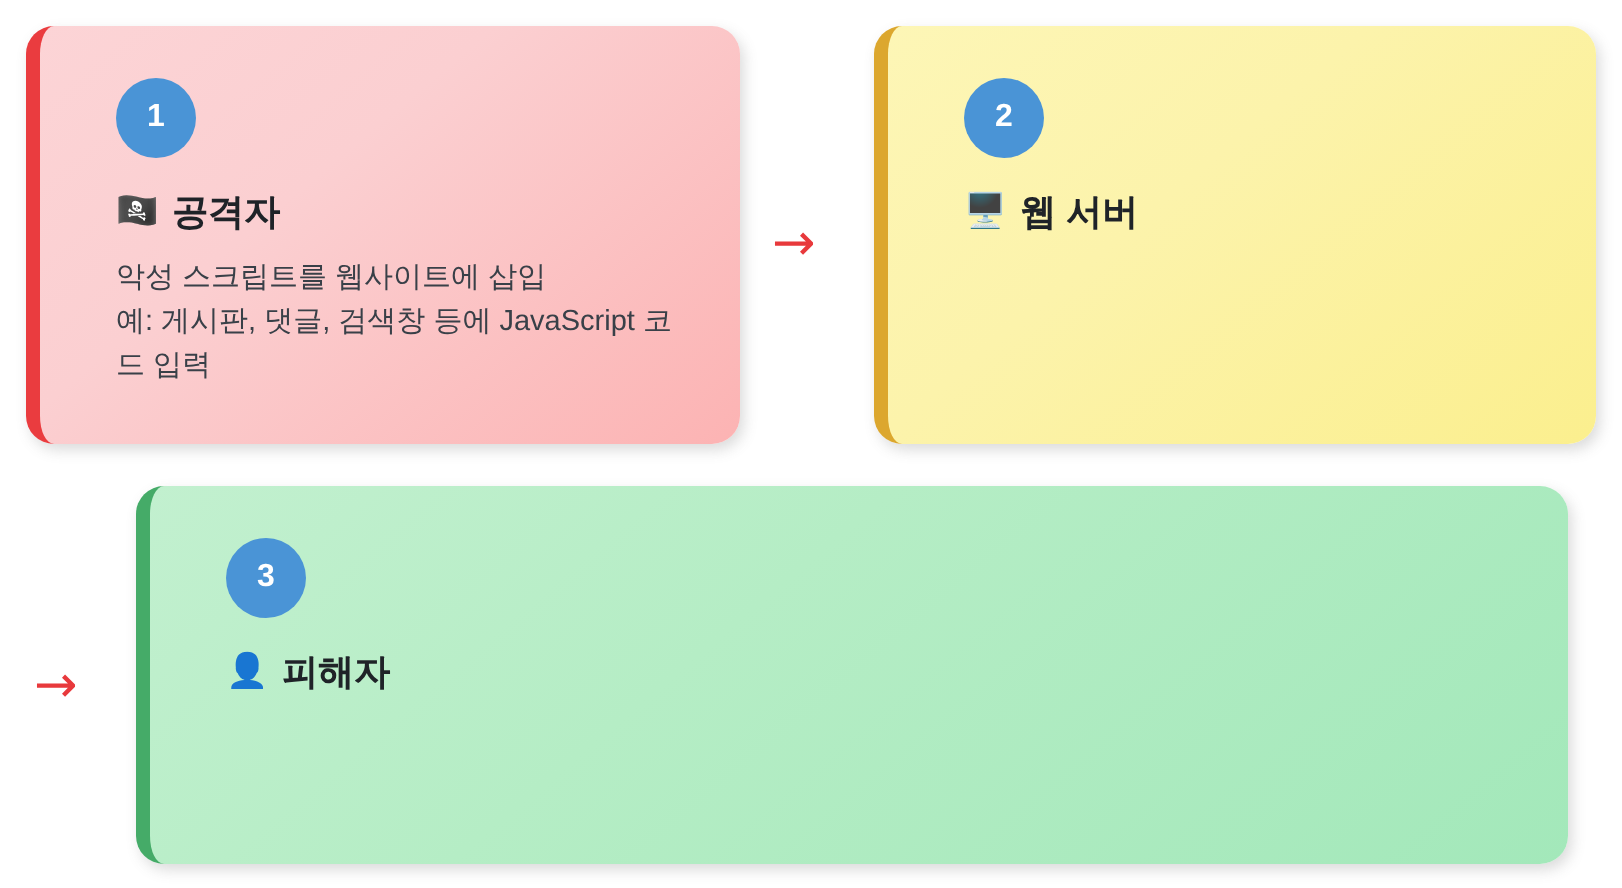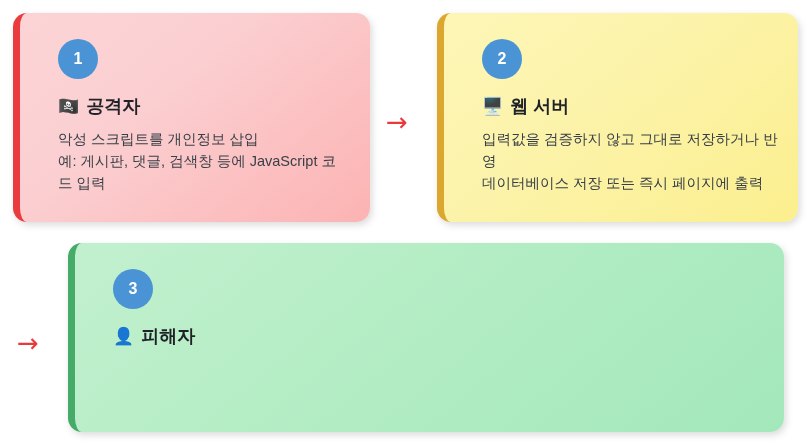--- a/index.html
+++ b/index.html
@@ -128,36 +128,34 @@
 <div id="flow-canvas">
 
   <div class="card card--attacker">
     <div class="step-badge">
       <span>1</span>
     </div>
     <div class="card-heading">
       <span class="heading-icon">🏴‍☠️</span>
       <span>공격자</span>
     </div>
-    <div class="card-body">악성 스크립트를 개인정보 삽입
+    <div class="card-body">악성 스크립트를 웹사이트에 삽입
 예: 게시판, 댓글, 검색창 등에 JavaScript 코드 입력</div>
   </div>
 
   <div class="flow-arrow flow-arrow--one-to-two">→</div>
 
   <div class="card card--server">
     <div class="step-badge">
       <span>2</span>
     </div>
     <div class="card-heading">
       <span class="heading-icon">🖥️</span>
       <span>웹 서버</span>
     </div>
-    <div class="card-body">입력값을 검증하지 않고 그대로 저장하거나 반영
-데이터베이스 저장 또는 즉시 페이지에 출력</div>
   </div>
 
   <div class="flow-arrow flow-arrow--two-to-three">→</div>
 
   <div class="card card--victim">
     <div class="step-badge">
       <span>3</span>
     </div>
     <div class="card-heading">
       <span class="heading-icon">👤</span>

